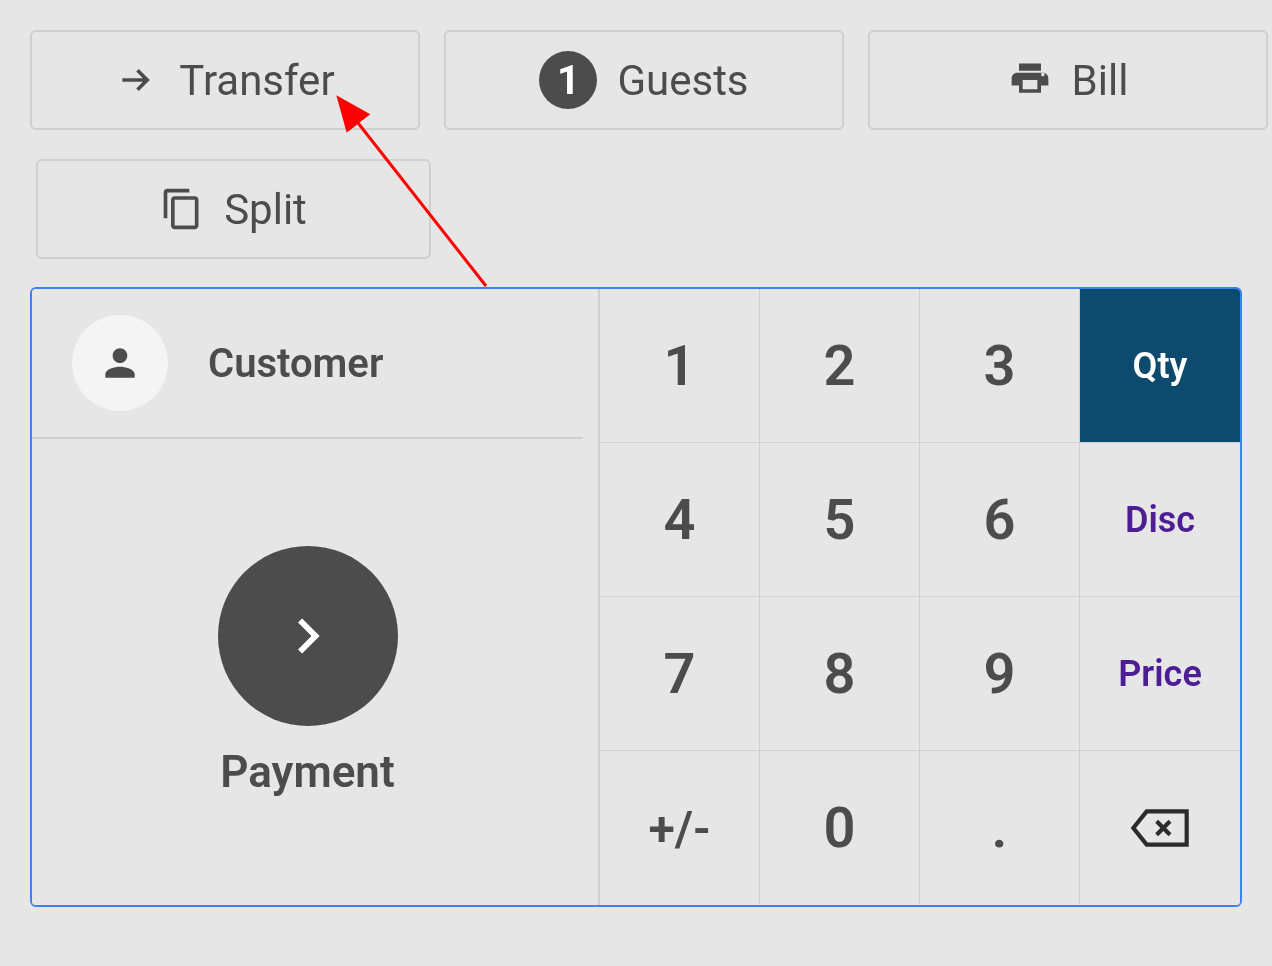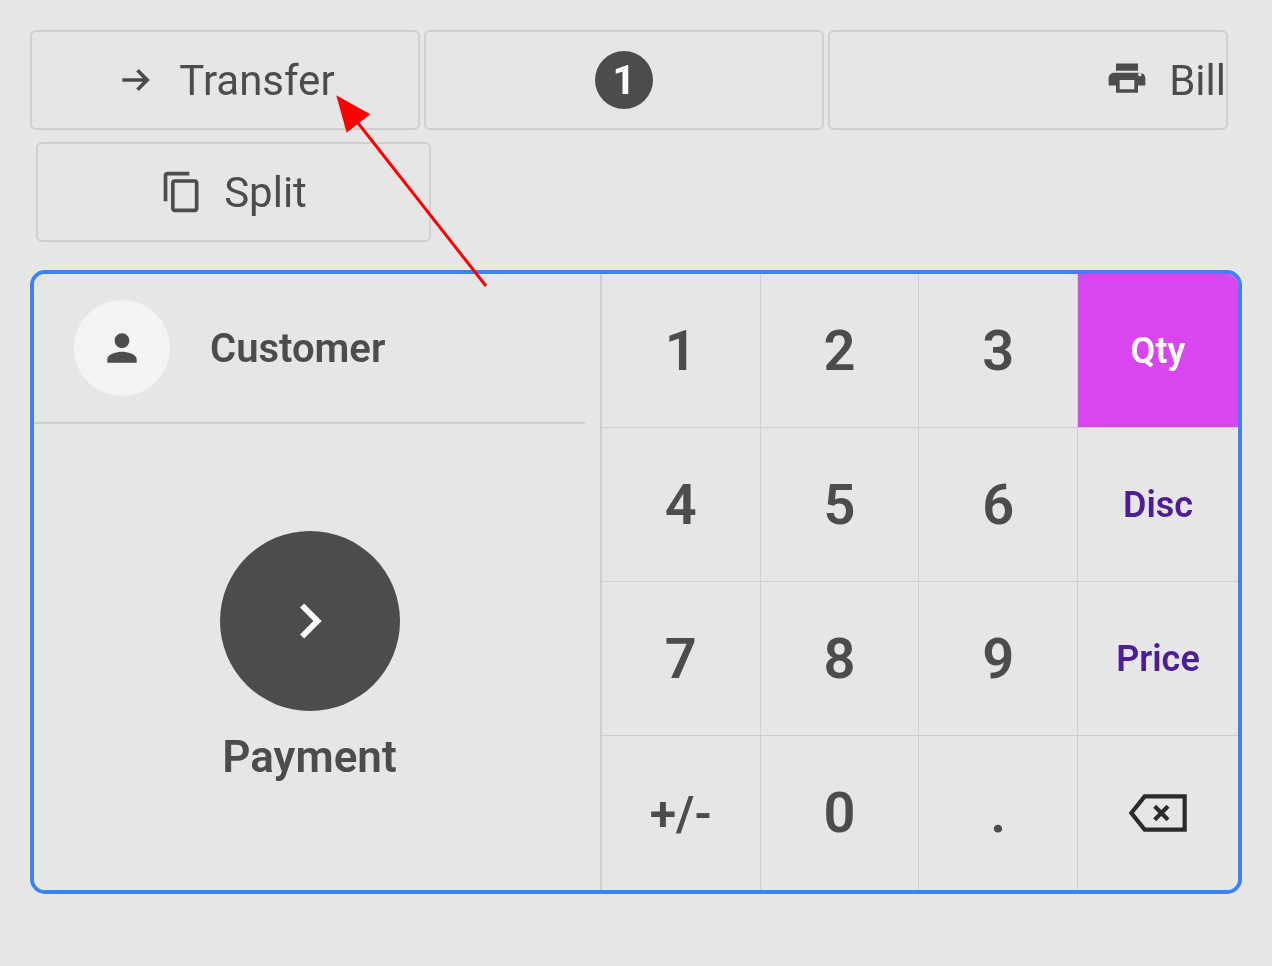--- a/index.html
+++ b/index.html
@@ -7,21 +7,21 @@
     background: #e6e6e6;
     font-family: -apple-system, BlinkMacSystemFont, "Segoe UI", Roboto, "Helvetica Neue", Arial, sans-serif;
     width: 1272px;
     height: 966px;
     overflow: hidden;
     padding: 30px;
     position: relative;
   }
   .top-row-1 {
     display: flex;
-    gap: 4px;
+    gap: 24px;
     margin-bottom: 12px;
   }
   .top-row-2 {
     display: flex;
     gap: 12px;
     margin-bottom: 28px;
   }
   .btn {
     display: flex;
     align-items: center;
@@ -31,39 +31,39 @@
     border: 2px solid #cfcfcf;
     border-radius: 6px;
     background: #e6e6e6;
     color: #4c4c4c;
     font-size: 42px;
     font-weight: 400;
     cursor: pointer;
   }
   .btn-transfer { flex: 0 0 390px; }
   .btn-guests   { flex: 0 0 400px; }
-  .btn-bill     { flex: 0 0 400px; justify-content: flex-end; }
-  .btn-split    { flex: 0 0 395px; margin-left:6px; }
+  .btn-bill     { flex: 0 0 400px; }
+  .btn-split    { flex: 0 0 395px; margin-left:6px;margin-top:17px; }
   .btn-pricelist{ flex: 1; }
   .icon-svg { width: 44px; height: 44px; fill: #4c4c4c; flex-shrink:0; }
   .guest-badge {
     width: 58px; height: 58px;
     border-radius: 50%;
     background: #4c4c4c;
     color: #fff;
     display: flex; align-items:center; justify-content:center;
     font-size: 40px; font-weight: 700;
     flex-shrink:0;
   }
 
   .lower {
     display: flex;
     gap: 15px;
-    border: 4px solid #3b82f6;
-    border-radius: 15px;
+    border: 2px solid #3b82f6;
+    border-radius: 6px;
     overflow: hidden;
   }
   .left-col {
     width: 551px;
     display: flex;
     flex-direction: column;
   }
   .customer-row {
     height: 150px;
     border-bottom: 2px solid #cfcfcf;
@@ -114,21 +114,21 @@
     border-right: 1px solid #d0d0d0;
     border-bottom: 1px solid #d0d0d0;
     display:flex; align-items:center; justify-content:center;
     font-size: 56px; color:#4c4c4c; font-weight:600;
     background:#e6e6e6;
     cursor: pointer;
   }
   .key:nth-child(4n) { border-right: none; }
   .numpad .key:nth-last-child(-n+4) { border-bottom: none; }
   .key.side { font-size: 36px; font-weight:600; color:#4c1d95; }
-  .key.active { background: #d946ef; color:#fff; }
+  .key.active { background: #0c4a6e; color:#fff; }
   .key.pm { font-size: 48px; }
   .bksp svg { width:60px; height:40px; fill:none; stroke:#2b2b2b; stroke-width:2.5; }
 
   .arrow-annotation {
     position: absolute;
     pointer-events: none;
     top: 86px;
     left: 326px;
   }
 </style>
@@ -137,20 +137,21 @@
 
 <div class="top-row-1">
   <div class="btn btn-transfer">
     <svg class="icon-svg" viewBox="0 0 24 24">
         <path d="M4 11h11.17l-3.58-3.59L13 6l6 6-6 6-1.41-1.41L15.17 13H4z"></path>
       </svg>
     <span>Transfer</span>
   </div>
   <div class="btn btn-guests">
     <span class="guest-badge">1</span>
+    <span>Guests</span>
   </div>
   <div class="btn btn-bill">
     <svg class="icon-svg" viewBox="0 0 24 24">
         <path d="M19 8H5c-1.66 0-3 1.34-3 3v4h4v4h12v-4h4v-4c0-1.66-1.34-3-3-3zm-3 9H8v-5h8v5zm3-7c-.55 0-1-.45-1-1s.45-1 1-1 1 .45 1 1-.45 1-1 1zM18 3H6v4h12V3z"></path>
       </svg>
     <span>Bill</span>
   </div>
 </div>
 
 <div class="top-row-2">

